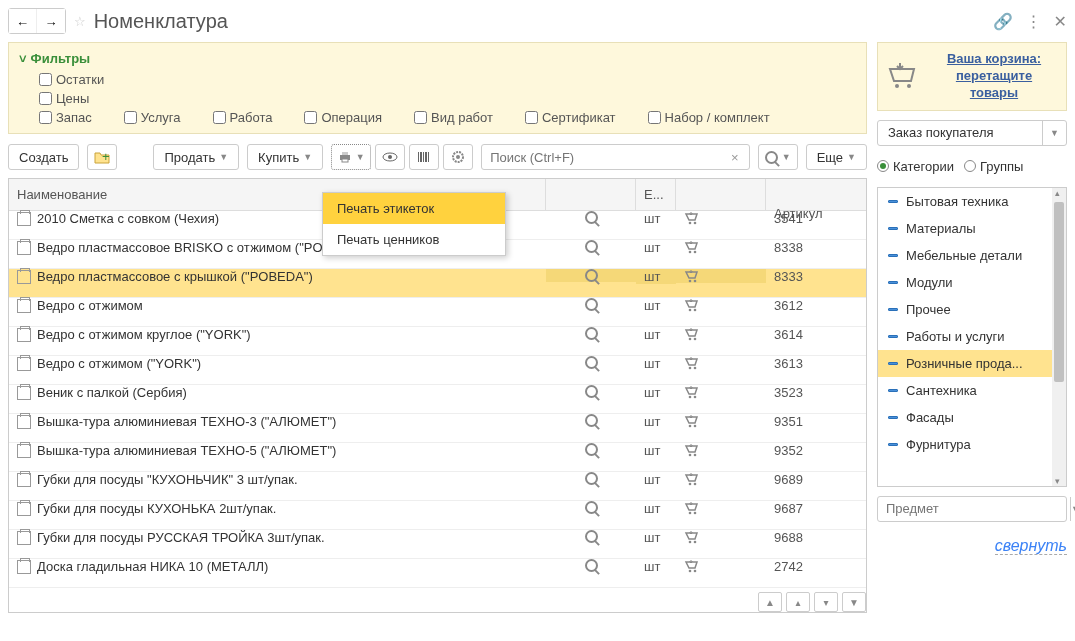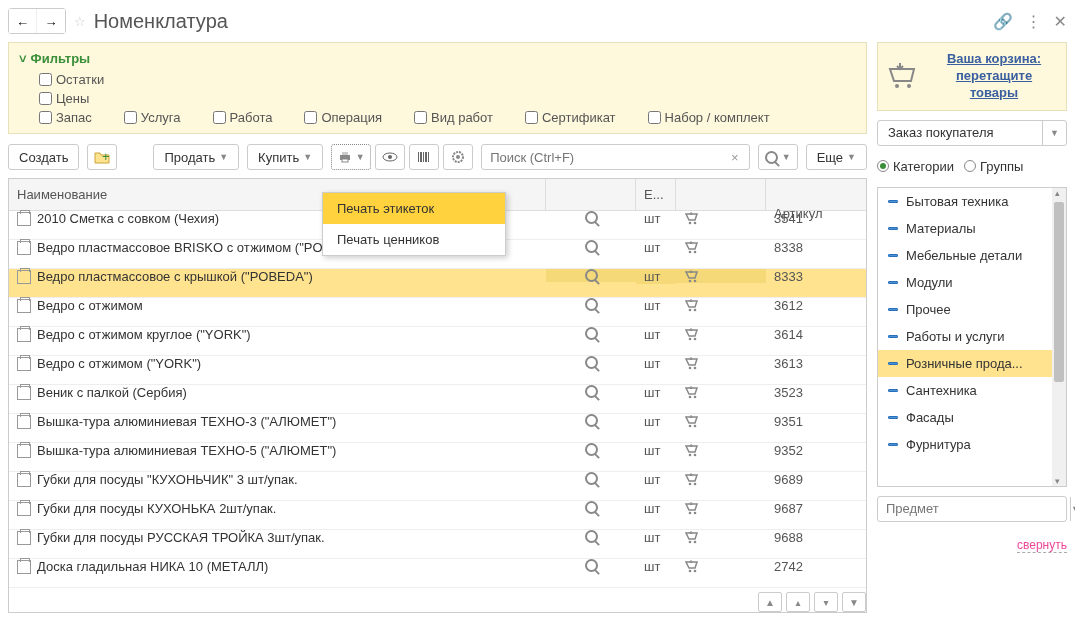--- a/index.html
+++ b/index.html
@@ -86,21 +86,21 @@
 .cat-scroll::before { content: "▴"; position: absolute; top: 0; left: 3px; font-size: 9px; color: #888; }
 .cat-scroll::after { content: "▾"; position: absolute; bottom: 0; left: 3px; font-size: 9px; color: #888; }
 
 .subj-row { display: flex; border: 1px solid #ccc; border-radius: 3px; height: 26px; align-items: center; }
 .subj-row input { flex: 1; border: none; outline: none; padding: 0 8px; color: #888; background: none; }
 .subj-drop { width: 24px; border-left: 1px solid #ccc; height: 100%; display: flex; align-items: center; justify-content: center; font-size: 9px; color: #888; cursor: pointer; }
 
 .footer { display: flex; justify-content: flex-end; gap: 4px; margin-top: 4px; }
 .footer .fbtn { border: 1px solid #ccc; background: #fff; width: 24px; height: 20px; display: flex; align-items: center; justify-content: center; font-size: 10px; color: #888; cursor: pointer; border-radius: 2px; }
 .collapse-link { text-align: right; margin-top: 6px; }
-.collapse-link span { color: #ec4899; border-bottom: 1px dashed #aaa; cursor: pointer; font-size: 12px; }
+.collapse-link span { color: #3b82f6; border-bottom: 1px dashed #aaa; cursor: pointer; font-size: 16px; font-style: italic; }
 svg { display: block; }
 </style>
 </head>
 <body>
 
 <div class="header">
   <div class="nav-btns">
     <button class="nav-btn">←</button>
     <button class="nav-btn">→</button>
   </div>

